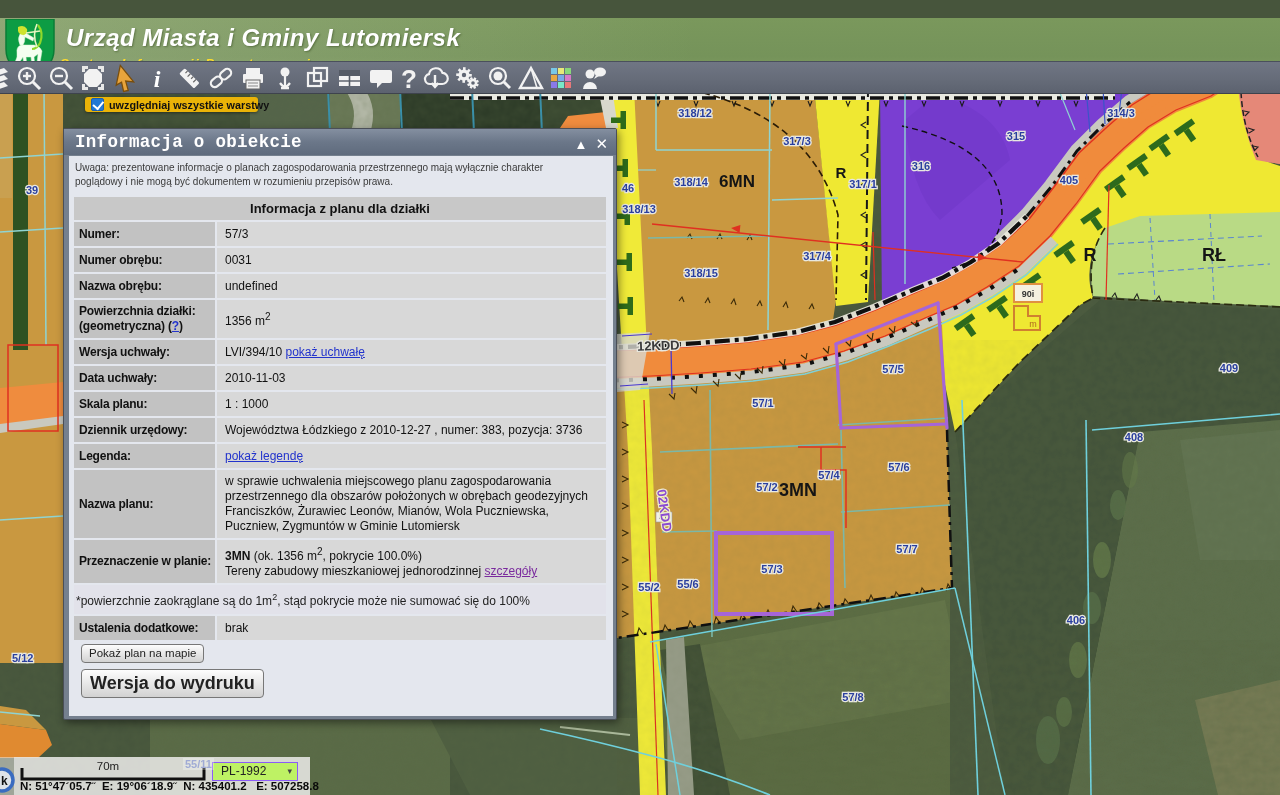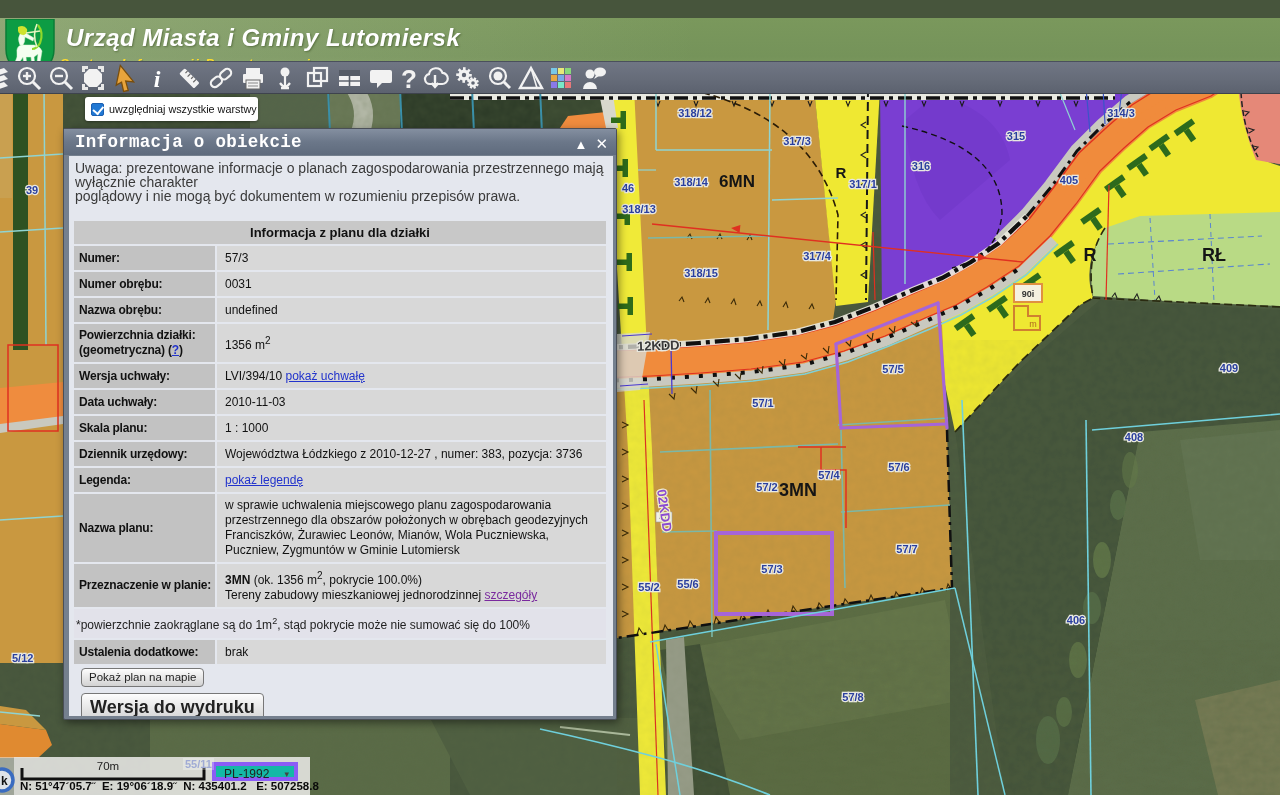--- a/index.html
+++ b/index.html
@@ -11,55 +11,55 @@
  background:linear-gradient(90deg,rgba(210,215,195,0.25),rgba(210,215,195,0));}
 #logo{position:absolute;left:4px;top:1px}
 #h1{position:absolute;left:66px;top:6px;font-size:24px;font-weight:bold;font-style:italic;
  color:#fff;text-shadow:1px 1px 2px rgba(40,60,20,0.45);letter-spacing:0.5px}
 #h2{position:absolute;left:60px;top:38px;font-size:13.5px;font-weight:bold;font-style:italic;
  color:#fedc2e;letter-spacing:1.4px;text-shadow:1px 1px 1px rgba(40,60,20,0.25)}
 #toolbar{position:absolute;left:0;top:61px;width:1280px;height:33px;
  background:linear-gradient(180deg,#707684 0%,#666c79 55%,#5c626f 100%);
  border-top:1px solid #4a505c;border-bottom:1px solid #3e434d}
 #tbicons{position:absolute;left:0;top:2px}
-#chk{position:absolute;left:85px;top:97px;width:173px;height:24px;background:#ffffff;
- border-radius:3px;box-shadow:0 1px 3px rgba(0,0,0,0.4);font-size:10.8px;font-weight:normal;color:#111;
+#chk{position:absolute;left:85px;top:97px;width:173px;height:15px;background:#eab308;
+ border-radius:3px;box-shadow:0 1px 3px rgba(0,0,0,0.4);font-size:10.8px;font-weight:bold;color:#111;
  display:flex;align-items:center;white-space:nowrap}
 #chk .box{flex:none;width:13px;height:13px;background:#2178d4;border:1px solid #1b5fb0;border-radius:2px;
  margin:0 5px 0 6px;position:relative}
 #chk .box:after{content:"";position:absolute;left:2.5px;top:0px;width:4.5px;height:7.5px;
  border:solid #fff;border-width:0 2.5px 2.5px 0;transform:rotate(40deg)}
 #dlg{position:absolute;left:63px;top:128px;width:554px;height:592px;
  background:#75808e;border:1px solid #4a4f58;border-radius:2px;
  box-shadow:2px 3px 8px rgba(0,0,0,0.45)}
 #dlgtitle{height:26px;color:#fff;font-family:Liberation Mono, monospace;font-weight:bold;
  font-size:17.5px;padding:3px 0 0 11px;letter-spacing:0.3px;
  background:linear-gradient(180deg,#848fa0 0%,#6b7789 50%,#5f6b7d 100%)}
 #dlgctl{position:absolute;right:8px;top:6px;color:#fff;font-size:13px}
 #dlgctl span{margin-left:8px;cursor:default}
 #dlgbody{position:absolute;left:5px;top:27px;width:544px;height:560px;background:#e4e7ee;
  padding:3px 5px 0 5px;overflow:hidden}
-.note{font-size:14px;color:#3a3a3a;line-height:14px;margin:2px 0 16px 1px}
+.note{font-size:10px;color:#3a3a3a;line-height:14px;margin:2px 0 6px 1px}
 table.t{border-collapse:separate;border-spacing:2px;width:536px;margin-left:-2px}
 .t th{background:#c8c8c8;font-size:13px;height:22px;font-weight:bold;text-align:center;padding:4px 2px;color:#111}
 .t td{font-size:12px;vertical-align:middle;color:#111;line-height:15px}
 .t td.l{background:#c2c2c2;font-weight:bold;width:141px;padding:4px 2px 4px 5px;letter-spacing:-0.2px}
 .t td.r{background:#d8d8d8;padding:4px 4px 4px 8px;height:24px}
 .t td.full{background:#e2e2ea;padding:5px 4px 5px 2px;font-size:12px;color:#222}
 a.lk{color:#2233cc;text-decoration:underline}
 a.vis{color:#7a2a9e;text-decoration:underline}
 .btn{display:inline-block;font-size:11.5px;color:#222;padding:2px 7px 3px 7px;margin:2px 0 0 7px;
  background:linear-gradient(180deg,#fdfdfd,#dfdfdf 70%,#d2d2d2);border:1px solid #777;border-radius:4px}
 .btn.b2{font-weight:bold;font-size:18px;padding:3px 8px 3px 8px;margin-top:6px}
 #bpanel{position:absolute;left:14px;top:757px;width:296px;height:38px;background:rgba(232,232,230,0.88)}
 #bpanel2{position:absolute;left:0px;top:757px;width:14px;height:38px;background:rgba(232,232,230,0.55)}
 #scalebar{position:absolute;left:6px;top:9px}
 #s70{position:absolute;left:44px;top:3px;width:100px;text-align:center;font-size:11.5px;color:#222}
-#proj{position:absolute;left:198px;top:5px;width:86px;height:19px;background:#14b8a6;
- border:4px solid #8b5cf6;font-size:12px;color:#222;padding:1px 0 0 8px}
+#proj{position:absolute;left:198px;top:5px;width:86px;height:19px;background:#bef264;
+ border:1px solid #8b5cf6;font-size:12px;color:#222;padding:1px 0 0 8px}
 #proj .ar{position:absolute;right:5px;top:3px;font-size:9px;color:#444}
 #coords{position:absolute;left:6px;top:23px;font-size:11.5px;font-weight:bold;color:#0a0a0a;white-space:nowrap}
 #lbl5511{position:absolute;left:183px;top:758px;font-size:11px;font-weight:bold;color:#6a7fd8;
  background:rgba(255,255,255,0.55);padding:0 2px;opacity:0.5;z-index:5}
 </style></head>
 <body>
 <svg id="map" viewBox="0 0 1280 795" width="1280" height="795" font-family="Liberation Sans, sans-serif">
     <defs>
       <filter id="nz" x="0" y="0" width="100%" height="100%">
 <feTurbulence type="fractalNoise" baseFrequency="0.12" numOctaves="2" seed="7" result="n"></feTurbulence>

